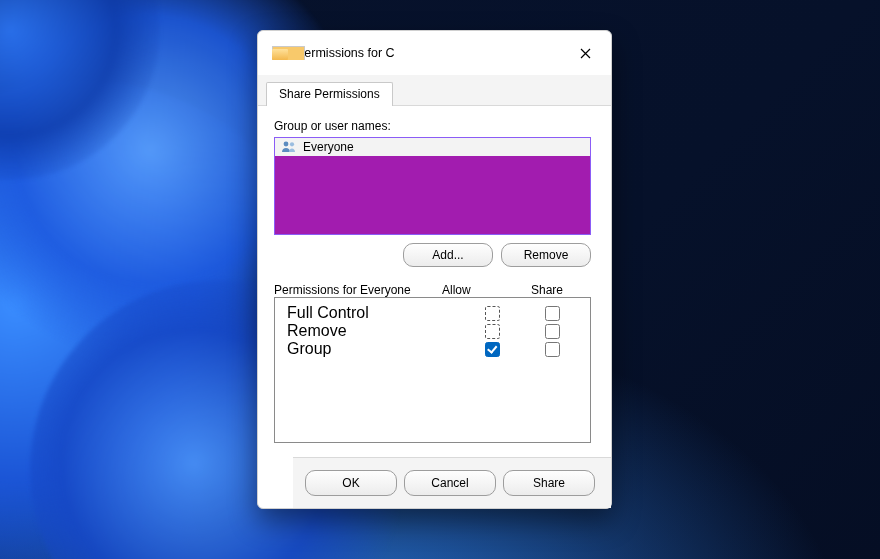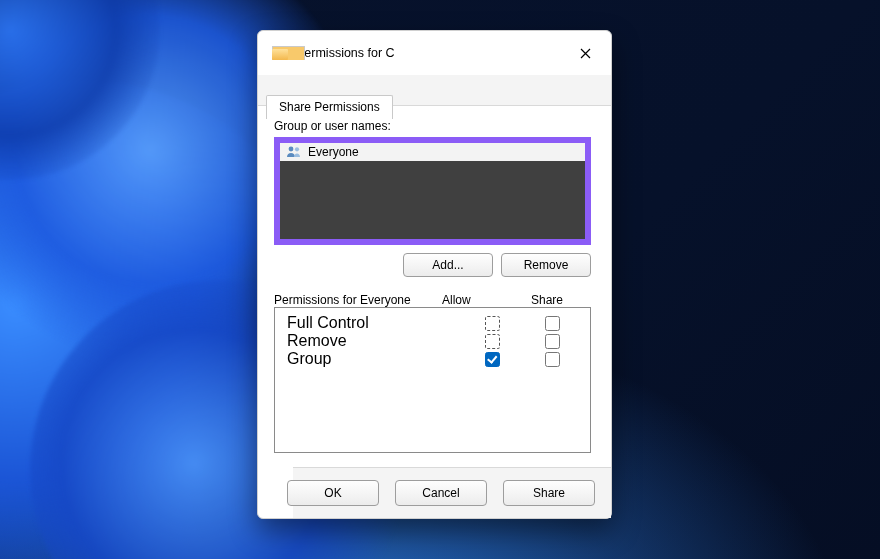--- a/index.html
+++ b/index.html
@@ -97,54 +97,54 @@
     gap:2px;
   }
   .tab {
     background:#fff;
     border:1px solid #c9c9c9;
     border-bottom:none;
     padding:4px 12px 5px;
     font-size:12px;
     border-radius:2px 2px 0 0;
     position:relative;
-    top:14px;
+    top:1px;
     cursor:pointer;
   }
 
   .tab-body {
     background:#fff;
     padding: 12px 20px 14px 16px;
     border-top:1px solid #fff;
   }
   .label { font-size:12px; margin-bottom:4px; display:block; }
 
   .listbox {
-    border:6px solid #8b5cf6;
+    border:1px solid #8b5cf6;
     height: 96px;
-    background:#404040;
+    background:#a21caf;
     overflow:auto;
   }
   .list-row {
     display:flex; align-items:center;
     padding:2px 6px;
     background:#f3f3f3;
     gap:6px;
     font-size:12px;
     cursor:pointer;
   }
   .users-icon svg { width:16px; height:14px; display:block; }
 
   .btn-row { display:flex; justify-content:flex-end; gap:8px; margin-top:8px; }
   .btn {
     min-width:72px;
     height:22px;
     border:1px solid #9d9d9d;
     background:linear-gradient(#fefefe,#ececec);
-    border-radius:4px;
+    border-radius:10px;
     font-size:12px;
     display:flex; align-items:center; justify-content:center;
     cursor:pointer;
     padding:0 8px;
   }
 
   .perm-header {
     display:flex;
     margin-top:16px;
     font-size:12px;
@@ -188,21 +188,21 @@
     transform: rotate(40deg) translate(-0.5px,-1px);
   }
   .cb.dashed { border:1px dashed #555; }
 
   .footer {
     background:#f4f4f4;
     border-top:1px solid #d9d9d9;
     padding:12px 16px;
     display:flex;
     justify-content:flex-end;
-    gap:16px;
+    gap:7px;
     margin-left:35px;
   }
   .footer .btn { min-width:74px; height:24px; }
 </style>
 </head>
 <body>
 
 <div class="desktop">
   <div class="petal p1"></div>
   <div class="petal p2"></div>

